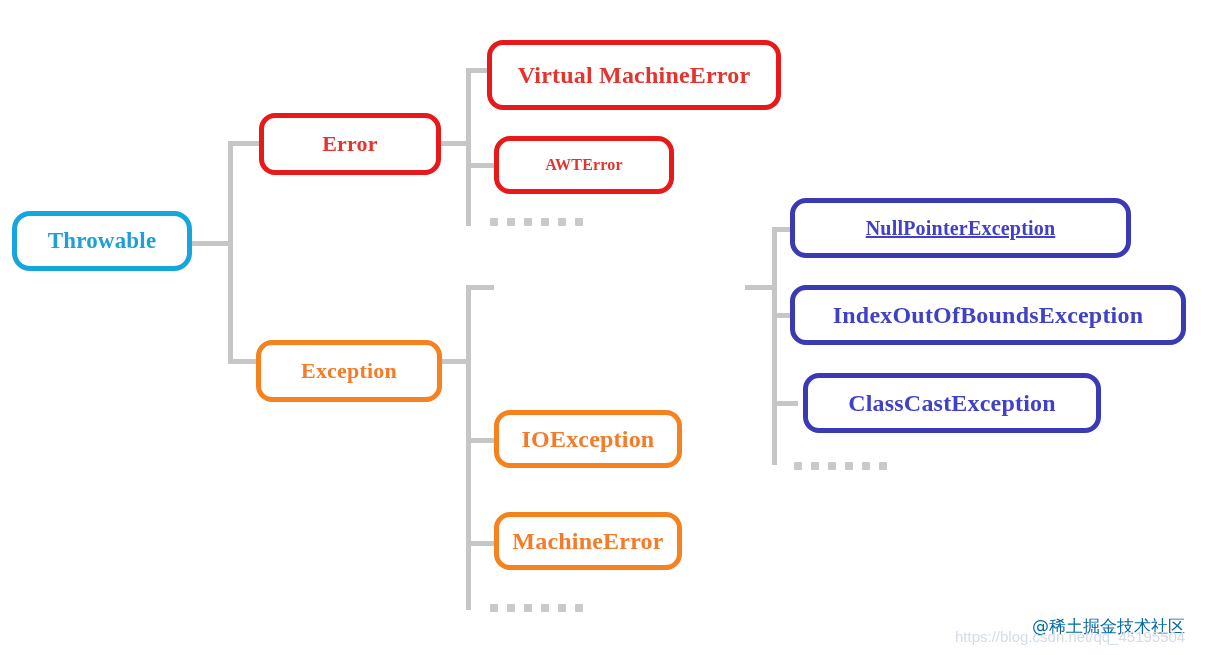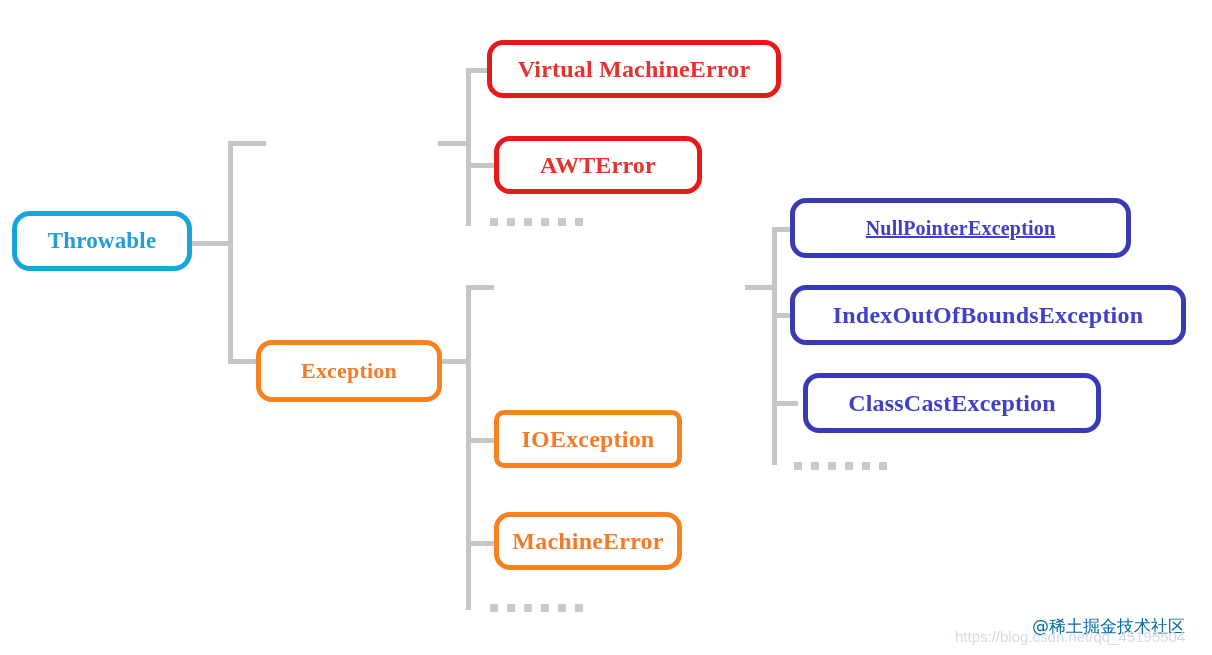--- a/index.html
+++ b/index.html
@@ -111,35 +111,38 @@
   <div class="line h" style="left:745px; top:285px; width:30px;"></div>
   <div class="line v" style="left:772px; top:227px; height:238px;"></div>
   <div class="line h" style="left:772px; top:227px; width:26px;"></div>
   <div class="line h" style="left:772px; top:313px; width:26px;"></div>
   <div class="line h" style="left:772px; top:401px; width:26px;"></div>
 
   <div class="node root" style="left:12px; top:211px; width:180px; height:60px; font-size:23px;">
     <span>Throwable</span>
   </div>
 
+  <div class="node err" style="left:259px; top:113px; width:182px; height:62px; font-size:22px;">
+    <span>Error</span>
+  </div>
 
   <div class="node exc" style="left:256px; top:340px; width:186px; height:62px; font-size:22px;">
     <span>Exception</span>
   </div>
 
-  <div class="node err" style="left:487px; top:40px; width:294px; height:58px; font-size:24px;">
+  <div class="node err" style="left:487px; top:40px; width:294px; height:70px; font-size:24px;">
     <span>Virtual MachineError</span>
   </div>
 
-  <div class="node err" style="left:494px; top:136px; width:208px; height:58px; font-size:24px;">
+  <div class="node err" style="left:494px; top:136px; width:180px; height:58px; font-size:16px;">
     <span>AWTError</span>
   </div>
 
 
-  <div class="node exc" style="left:494px; top:410px; width:188px; height:58px; font-size:24px;border-radius:10px;">
+  <div class="node exc" style="left:494px; top:410px; width:188px; height:58px; font-size:24px;">
     <span>IOException</span>
   </div>
 
   <div class="node exc" style="left:494px; top:512px; width:188px; height:58px; font-size:24px;">
     <span>MachineError</span>
   </div>
 
   <div class="node rt" style="left:790px; top:198px; width:341px; height:60px; font-size:20px;text-decoration:underline;">
     <span>NullPointerException</span>
   </div>

